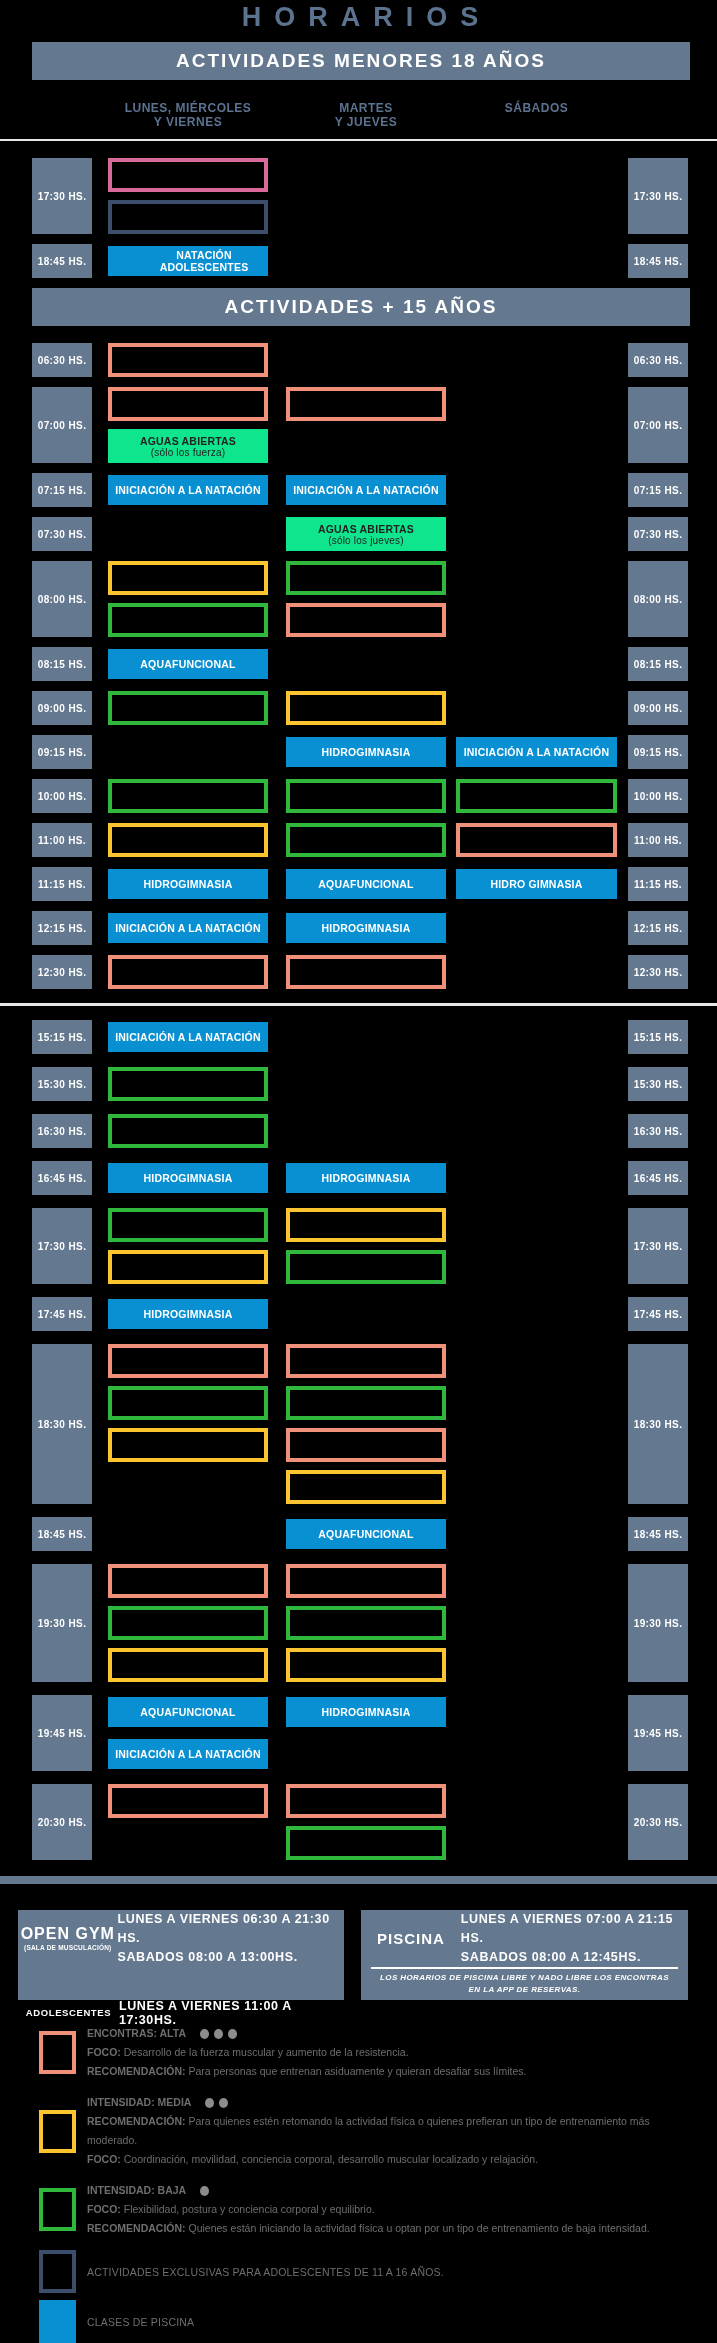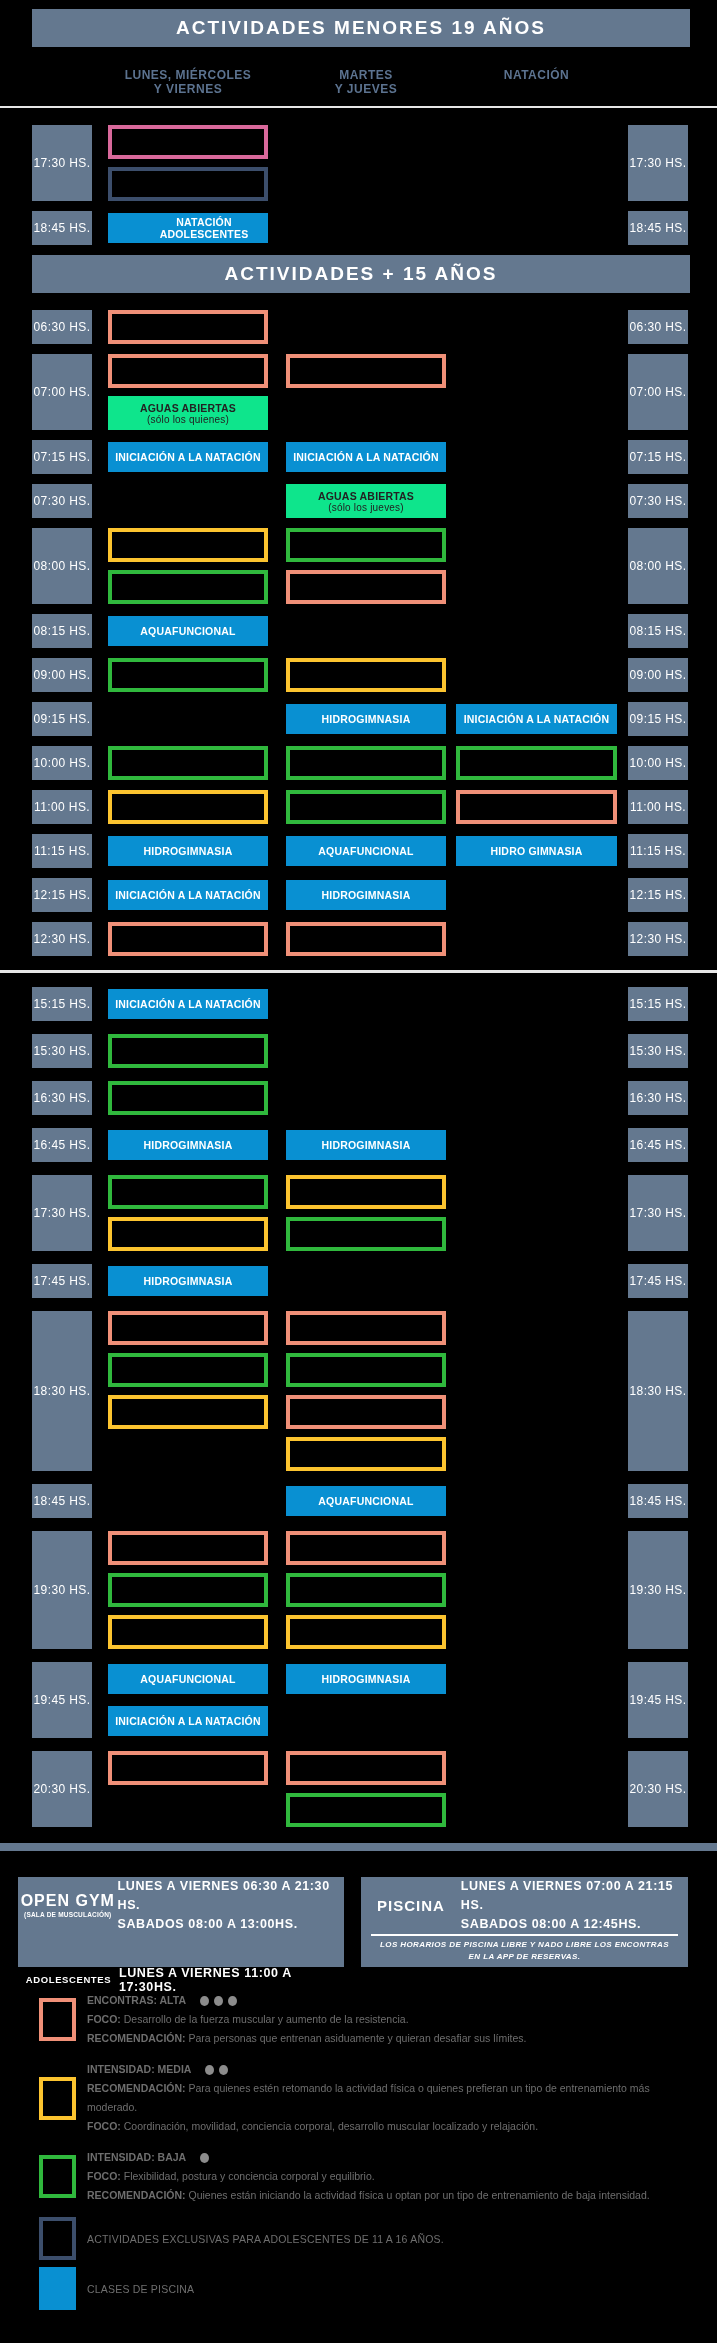--- a/index.html
+++ b/index.html
@@ -33,21 +33,21 @@
   .colhead{
     color:var(--slate-text);font-size:12px;font-weight:bold;letter-spacing:.5px;
     text-align:center;line-height:1.18;white-space:pre-line;align-self:start;
   }
   .rule{height:2px;background:var(--line);margin-top:10px;margin-left:-32px;width:717px;}
   .rows{margin-top:17px;}
   .block{row-gap:8px;margin-bottom:10px;}
   .pt2{margin-bottom:13px;}
   .timelabel{
     grid-row:1 / -1;background:var(--slate);color:#fff;
-    font-size:12px;font-weight:normal;letter-spacing:.4px;
+    font-size:10px;font-weight:bold;letter-spacing:.4px;
     display:flex;align-items:center;justify-content:center;
   }
   .cell{height:34px;box-sizing:border-box;}
   .outline{border:4px solid;background:transparent;}
   .o-pink{border-color:var(--pink);} .o-navy{border-color:var(--navy);}
   .o-green{border-color:var(--green);} .o-yellow{border-color:var(--yellow);}
   .o-salmon{border-color:var(--salmon);}
   .fill{
     display:flex;flex-direction:column;align-items:center;justify-content:center;
     font-size:10.5px;font-weight:bold;letter-spacing:.2px;text-align:center;line-height:1.15;
@@ -85,29 +85,30 @@
   .dots{display:inline-flex;gap:5px;margin-left:14px;}
   .dot{width:9px;height:10px;border-radius:50%;background:var(--dot);display:inline-block;}
   .leg b{color:var(--gray);}
   .leg-single-text{color:var(--gray);font-size:10.5px;font-weight:normal;letter-spacing:.2px;}
 </style>
 </head>
 <body>
 
 <div class="page">
   <div class="pad">
+    <div class="title">HORARIOS</div>
 
     <div id="schedule">
-        <div class="bar">ACTIVIDADES MENORES 19 AÑOS</div>
+        <div class="bar">ACTIVIDADES MENORES 18 AÑOS</div>
         <div class="sched-grid colheads">
           <div class="colhead" style="grid-column: 3;">LUNES, MIÉRCOLES
 Y VIERNES</div>
           <div class="colhead" style="grid-column: 5;">MARTES
 Y JUEVES</div>
-          <div class="colhead" style="grid-column: 7;">NATACIÓN</div>
+          <div class="colhead" style="grid-column: 7;">SÁBADOS</div>
         </div>
         <div class="rule"></div>
         <div class="rows">
           <div class="sched-grid block" style="grid-template-rows: repeat(2, 34px);">
             <div class="timelabel" style="grid-column: 1;">17:30 HS.</div>
             <div class="cell outline o-pink" style="grid-area: 1 / 3;"></div>
             <div class="cell outline o-navy" style="grid-area: 2 / 3;"></div>
             <div class="timelabel" style="grid-area: 1 / 9 / -1;">17:30 HS.</div>
           </div>
           <div class="sched-grid block" style="grid-template-rows: repeat(1, 34px);">
@@ -124,21 +125,21 @@
             <div class="timelabel" style="grid-column: 1;">06:30 HS.</div>
             <div class="cell outline o-salmon" style="grid-area: 1 / 3;"></div>
             <div class="timelabel" style="grid-area: 1 / 9 / -1;">06:30 HS.</div>
           </div>
           <div class="sched-grid block" style="grid-template-rows: repeat(2, 34px);">
             <div class="timelabel" style="grid-column: 1;">07:00 HS.</div>
             <div class="cell outline o-salmon" style="grid-area: 1 / 3;"></div>
             <div class="cell outline o-salmon" style="grid-area: 1 / 5;"></div>
             <div class="cell fill f-aqua" style="grid-area: 2 / 3;">
               <span>AGUAS ABIERTAS</span>
-              <span class="sub">(sólo los quienes)</span>
+              <span class="sub">(sólo los fuerza)</span>
             </div>
             <div class="timelabel" style="grid-area: 1 / 9 / -1;">07:00 HS.</div>
           </div>
           <div class="sched-grid block" style="grid-template-rows: repeat(1, 34px);">
             <div class="timelabel" style="grid-column: 1;">07:15 HS.</div>
             <div class="cell fill f-blue" style="grid-area: 1 / 3;">
               <span>INICIACIÓN A LA NATACIÓN</span>
             </div>
             <div class="cell fill f-blue" style="grid-area: 1 / 5;">
               <span>INICIACIÓN A LA NATACIÓN</span>

